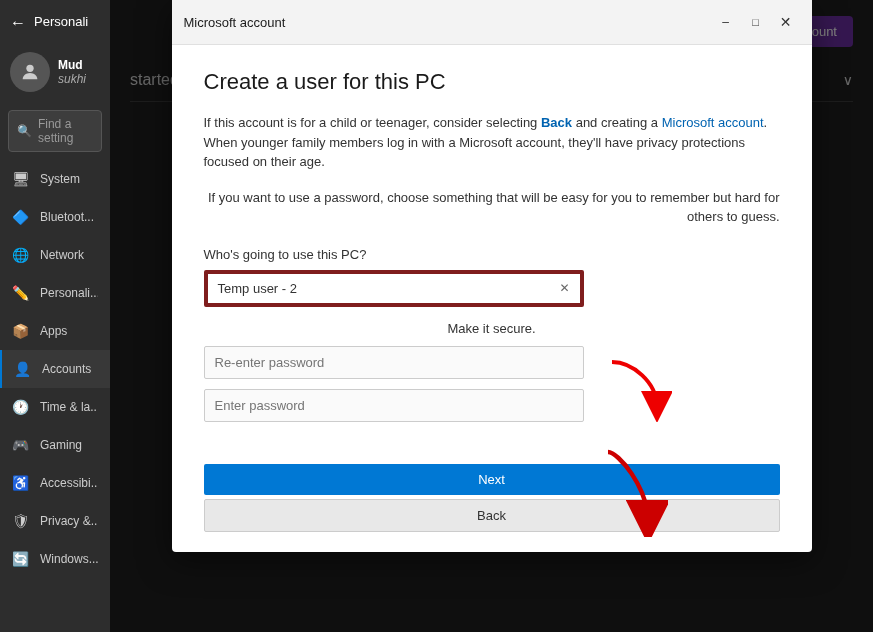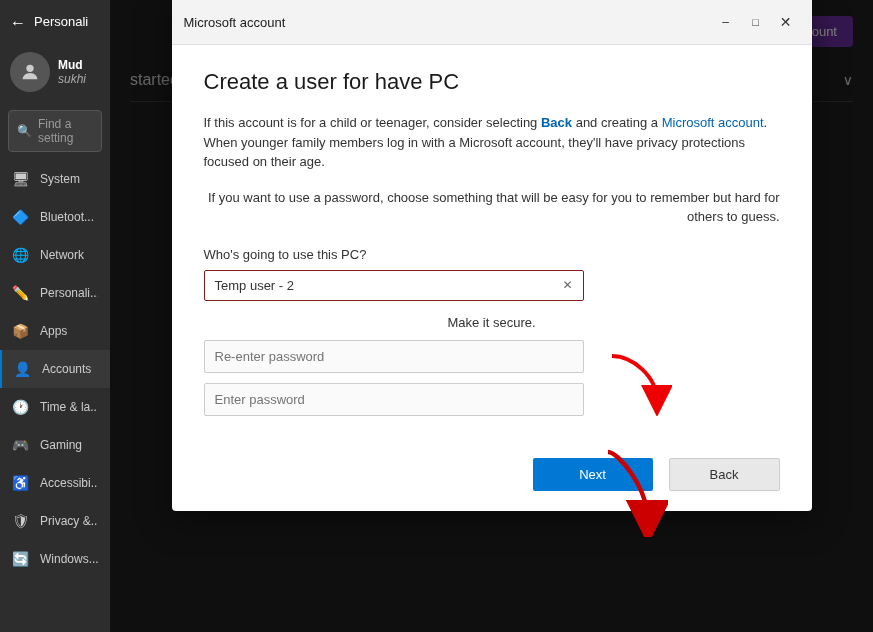--- a/index.html
+++ b/index.html
@@ -235,21 +235,21 @@
     .field-label {
       font-size: 13px;
       color: #333;
       margin-bottom: 8px;
       font-weight: 400;
     }
 
     .text-input-filled {
       width: 380px;
       padding: 7px 10px;
-      border: 1px solid #7f1d1d;
+      border: 4px solid #7f1d1d;
       border-radius: 2px;
       font-size: 13px;
       color: #333;
       background: #fff;
       display: flex;
       align-items: center;
       justify-content: space-between;
       margin-bottom: 14px;
     }
 
@@ -274,23 +274,24 @@
       font-size: 13px;
       color: #999;
       background: #fafafa;
       margin-bottom: 10px;
     }
 
     
     .dialog-footer {
       display: flex;
       justify-content: flex-end;
-      gap: 16px;
+      gap: 4px;
       padding: 12px 32px 20px 32px;
       flex-shrink: 0;
+      flex-direction: column;
     }
 
     .btn-next {
       background: #0078d4;
       color: #fff;
       border: none;
       padding: 8px 40px;
       font-size: 13px;
       border-radius: 2px;
       cursor: pointer;
@@ -426,21 +427,21 @@
         <div style="display:flex; gap:2px;">
           <div style="width:28px;height:28px;display:flex;align-items:center;justify-content:center;cursor:pointer;color:#333;font-size:12px;">–</div>
           <div style="width:28px;height:28px;display:flex;align-items:center;justify-content:center;cursor:pointer;color:#333;font-size:11px;">□</div>
           <div class="dialog-close">
             <span>✕</span>
           </div>
         </div>
       </div>
 
       <div class="dialog-body">
-        <h2 class="dialog-heading">Create a user for have PC</h2>
+        <h2 class="dialog-heading">Create a user for this PC</h2>
 
         <p class="info-text">
           If this account is for a child or teenager, consider selecting <strong>Back</strong> and creating a
           <a href="#">Microsoft account</a>. When younger family members log in with a Microsoft account,
           they'll have privacy protections focused on their age.
         </p>
 
         <p class="info-text-2">If you want to use a password, choose something that will be easy for you to remember but hard for others to guess.</p>
 
         <div class="field-label">Who's going to use this PC?</div>

